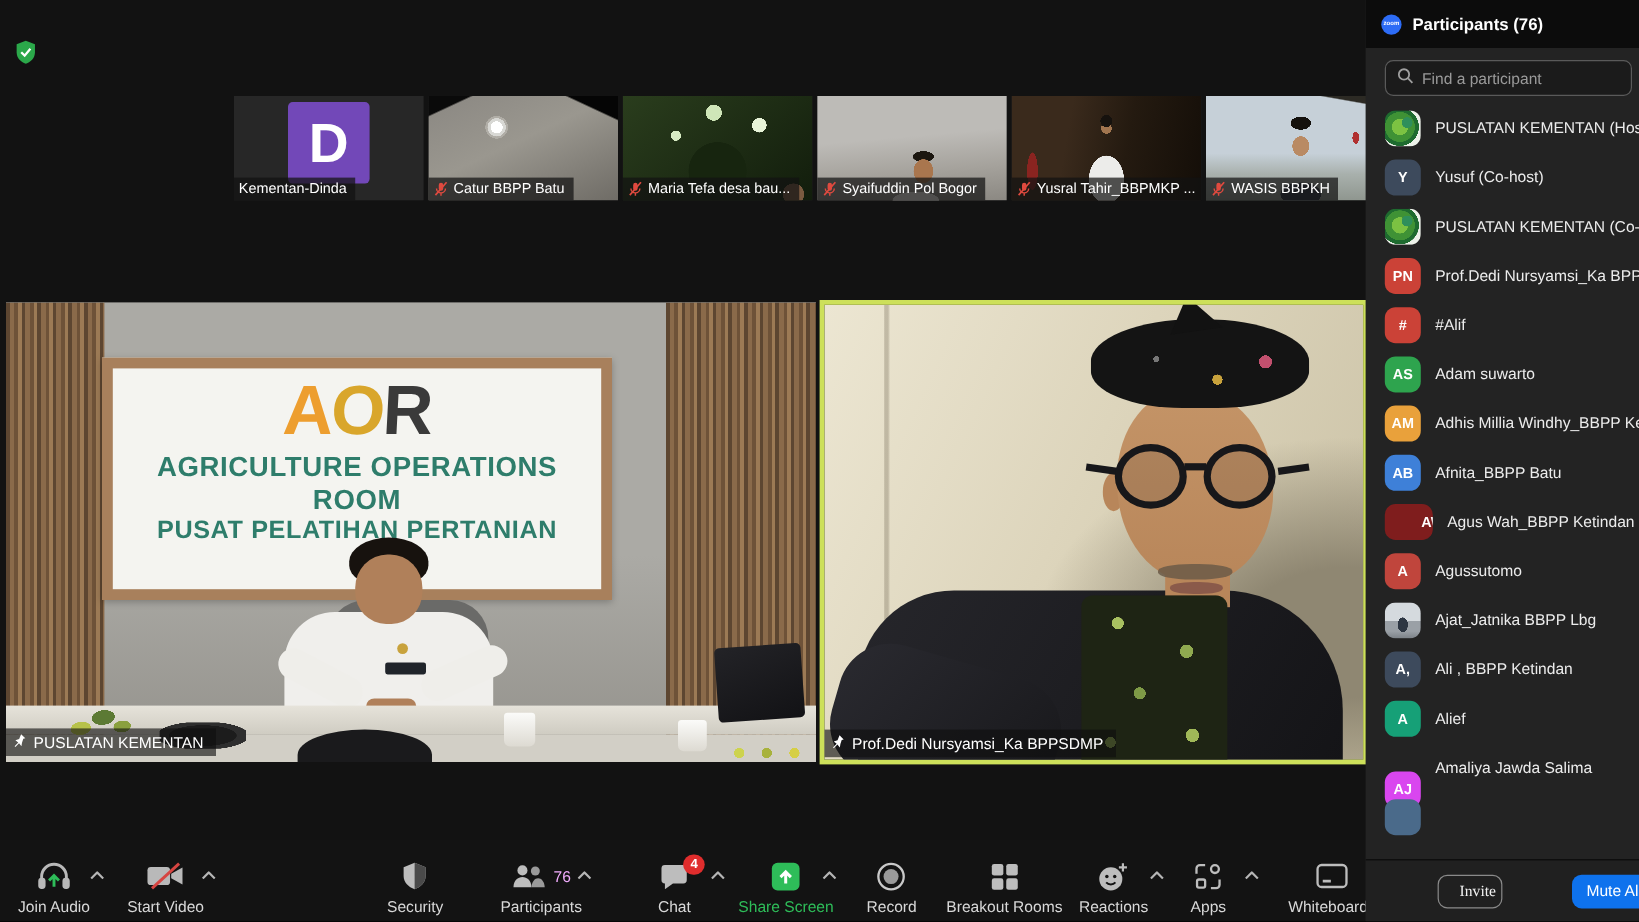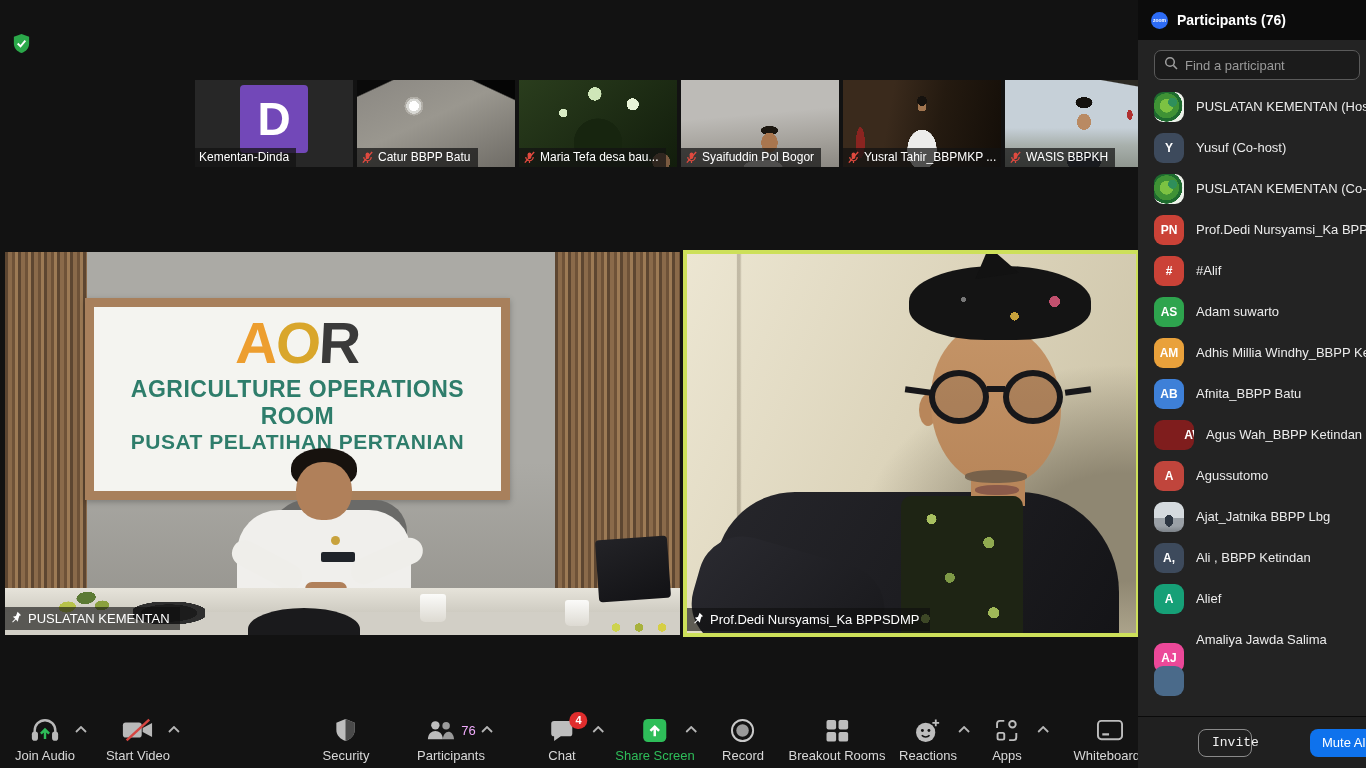--- a/index.html
+++ b/index.html
@@ -175,21 +175,21 @@
   .av-photo-outdoor { background:
       radial-gradient(ellipse 7px 10px at 50% 62%, #2d3642 0 60%, transparent 61%),
       linear-gradient(#d5dade 0 52%, #9aa0a6 53% 80%, #7c8288); }
   .av-photo-warm { background:
       radial-gradient(circle 6px at 33% 45%, #caa27a 0 60%, transparent 61%),
       radial-gradient(circle 7px at 66% 42%, #3c332b 0 60%, transparent 61%),
       linear-gradient(135deg, #ead9c4, #8a765e); }
   .panel-footer { position:absolute; left:0; right:0; bottom:0; height:52px; background:#202020;
       border-top:1px solid #0a0a0a; display:flex; align-items:center; }
   .btn-invite { position:absolute; left:60px; width:54px; height:28px; border:1px solid #8a8a8a; border-radius:8px;
-      background:transparent; color:#f0f0f0; font-size:13px; font-family:Liberation Mono, monospace;padding-left:13px; }
+      background:transparent; color:#f0f0f0; font-size:13px; font-family:Liberation Serif, serif;padding-left:13px; }
   .btn-muteall { position:absolute; left:172px; width:92px; height:28px; border:none; border-radius:8px;
       background:#0E72ED; color:#fff; font-size:13px; font-family:"Liberation Sans", sans-serif; text-align:left; padding-left:12px; }
 </style>
 </head>
 <body>
 
 <div id="app">
 
 
   <div class="shield-badge">
@@ -593,21 +593,21 @@
         </div>
         <div class="prow">
           <div class="pavatar" style="background: rgb(61, 74, 92);">A,</div>
           <span class="pname">Ali , BBPP Ketindan</span>
         </div>
         <div class="prow">
           <div class="pavatar" style="background: rgb(22, 160, 119);">A</div>
           <span class="pname">Alief</span>
         </div>
         <div class="prow">
-          <div class="pavatar" style="background: #ec4899; margin-top: 36px;">AJ</div>
+          <div class="pavatar" style="background: #d946ef; margin-top: 36px;">AJ</div>
           <span class="pname">Amaliya Jawda Salima</span>
         </div>
         <div class="prow">
           <div class="pavatar" style="background: rgb(74, 106, 138);"></div>
           <span class="pname"></span>
         </div>
       </div>
     <div class="panel-footer">
       <button class="btn-invite">Invite</button>
       <button class="btn-muteall">Mute All</button>

